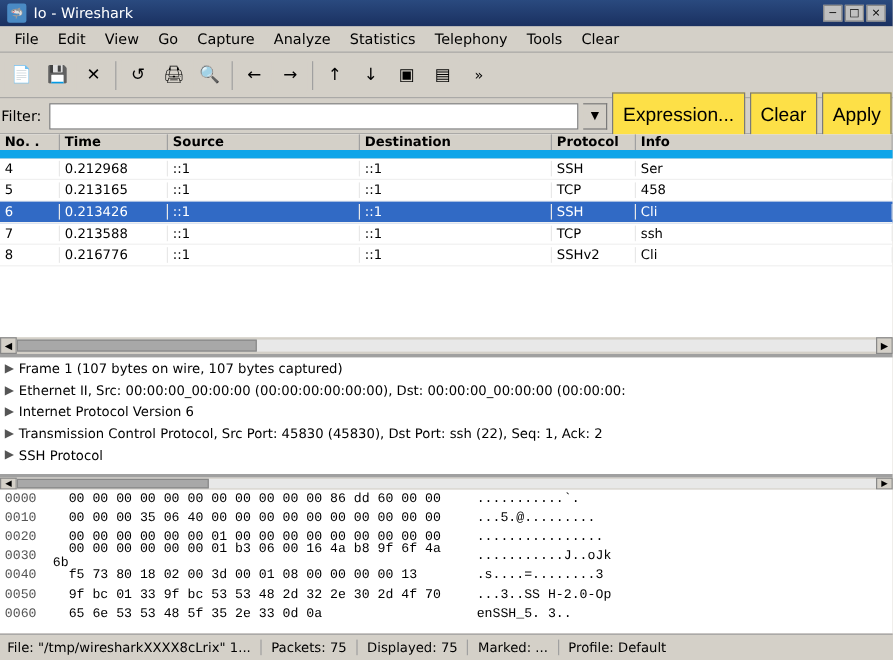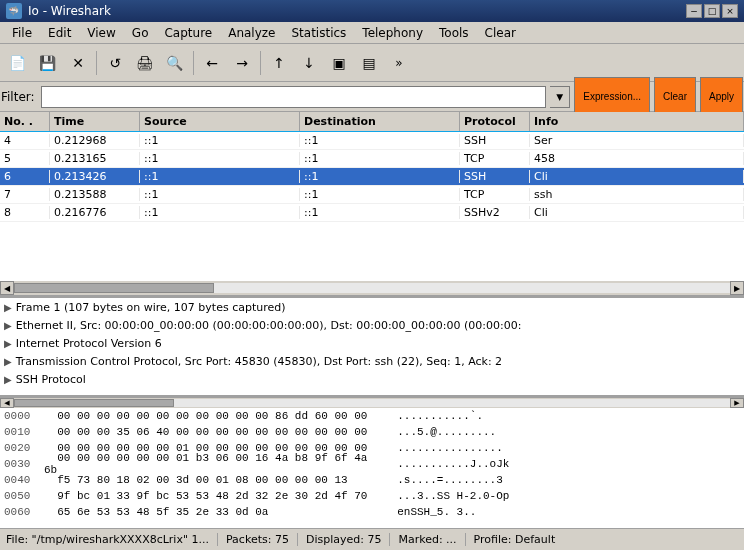--- a/index.html
+++ b/index.html
@@ -110,40 +110,40 @@
       background: #d4d0c8;
       border: 1px solid #7a7a7a;
       border-left: none;
       display: flex; align-items: center; justify-content: center;
       cursor: pointer;
       font-size: 9px;
     }
     .filter-btn {
       height: 40px;
       padding: 0 8px;
-      background: #f97316;
+      background: #fde047;
       border: 1px solid #7a7a7a;
       cursor: pointer;
-      font-size: 10px;
+      font-size: 16px;
       display: flex; align-items: center;
     }
 
     
     .packet-list-container {
       flex: 1 1 0;
       min-height: 0;
       display: flex;
       flex-direction: column;
       background: white;
       border-bottom: 3px solid #a0a0a0;
     }
     .packet-list-header {
       display: flex;
       background: #d4d0c8;
-      border-bottom: 1px solid #0ea5e9;
+      border-bottom: 7px solid #0ea5e9;
       height: 20px;
       flex-shrink: 0;
     }
     .col-header {
       font-size: 11px;
       font-weight: bold;
       padding: 2px 4px;
       border-right: 1px solid #a0a0a0;
       overflow: hidden;
       white-space: nowrap;

